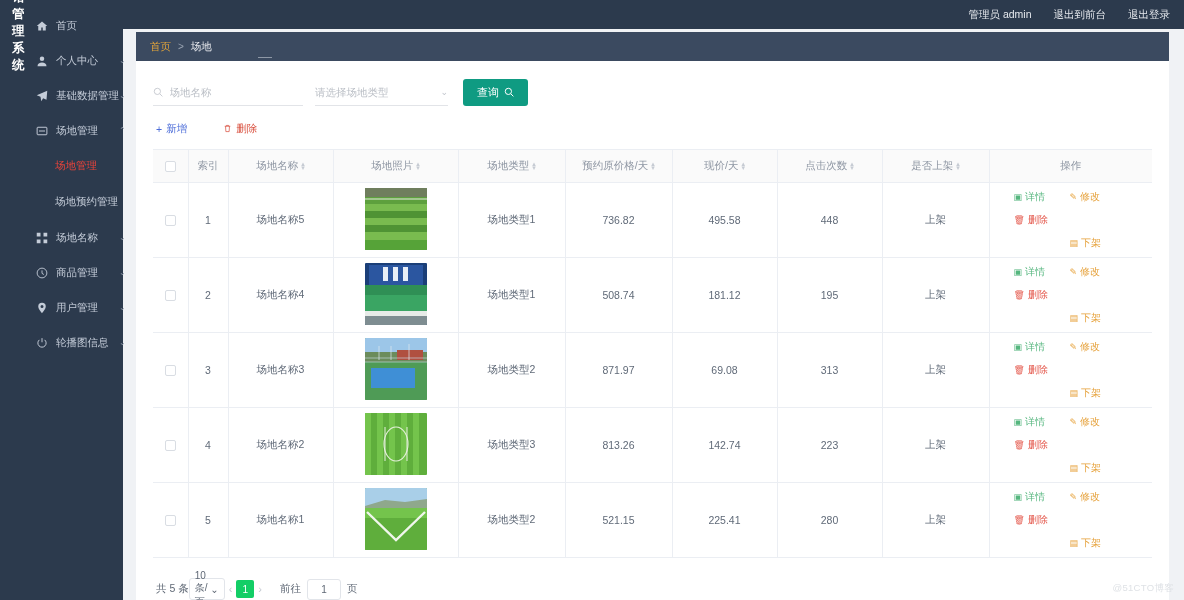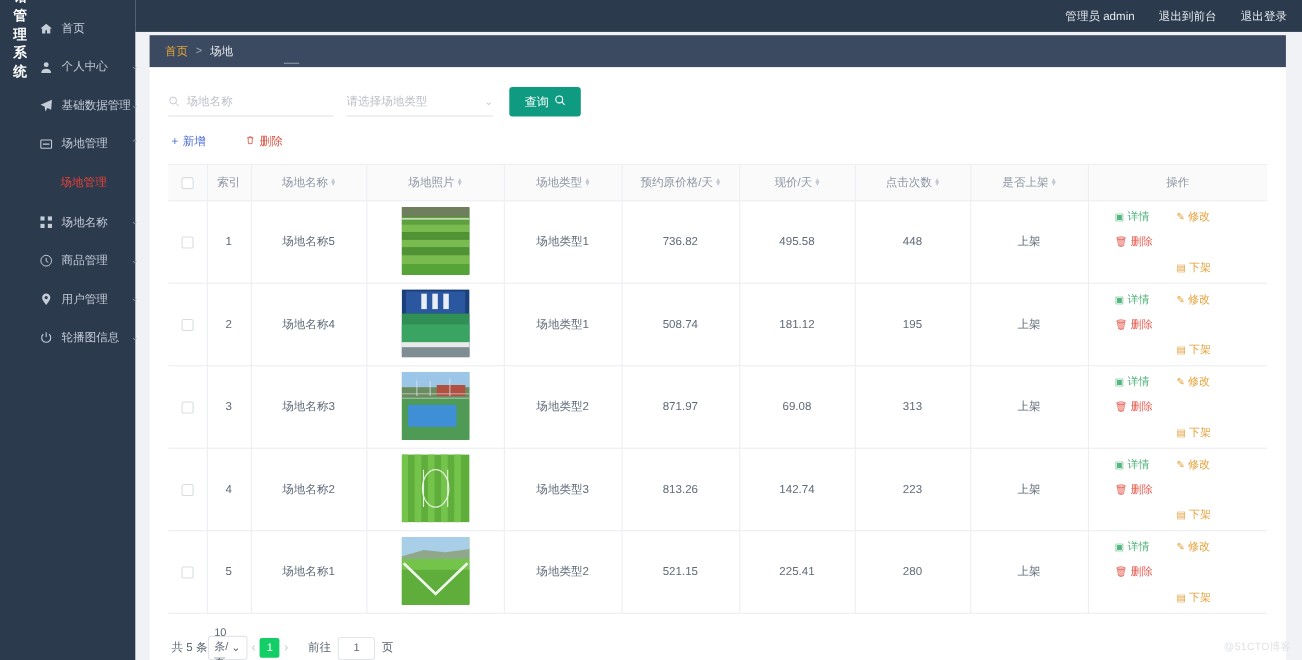--- a/index.html
+++ b/index.html
@@ -198,20 +198,23 @@
               <rect x="1.5" y="3" width="13" height="10" rx="1"></rect>
               <path d="M4 8h8"></path>
             </svg>
         </span>
         <span class="mi-label">场地管理</span>
         <span class="mi-arrow">⌃</span>
       </div>
 
       <div class="submenu-item active">
         <span>场地管理</span>
+      </div>
+      <div class="submenu-item">
+        <span>场地预约管理</span>
       </div>
 
       <div class="menu-item">
         <span class="mi-icon">
           <svg width="12" height="12" viewBox="0 0 16 16" fill="currentColor">
               <rect x="1" y="1" width="5" height="5"></rect>
               <rect x="10" y="1" width="5" height="5"></rect>
               <rect x="1" y="10" width="5" height="5"></rect>
               <rect x="10" y="10" width="5" height="5"></rect>
             </svg>

